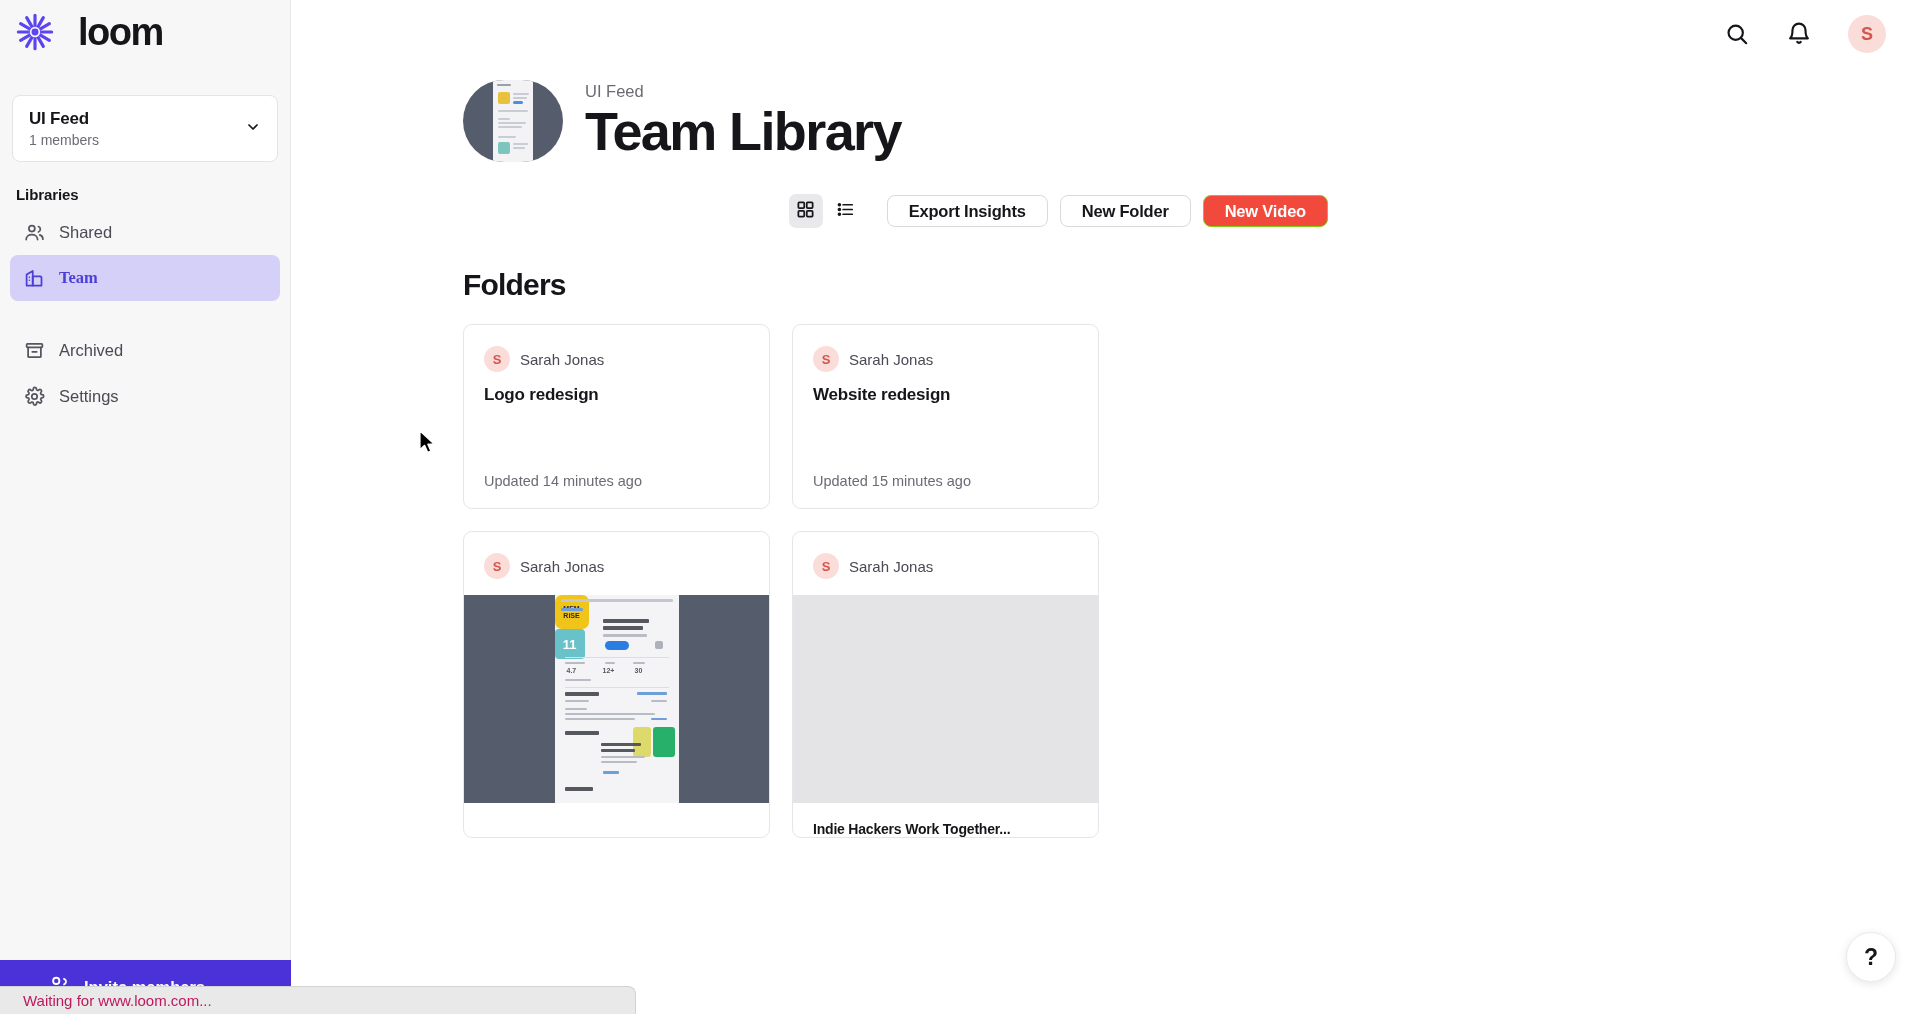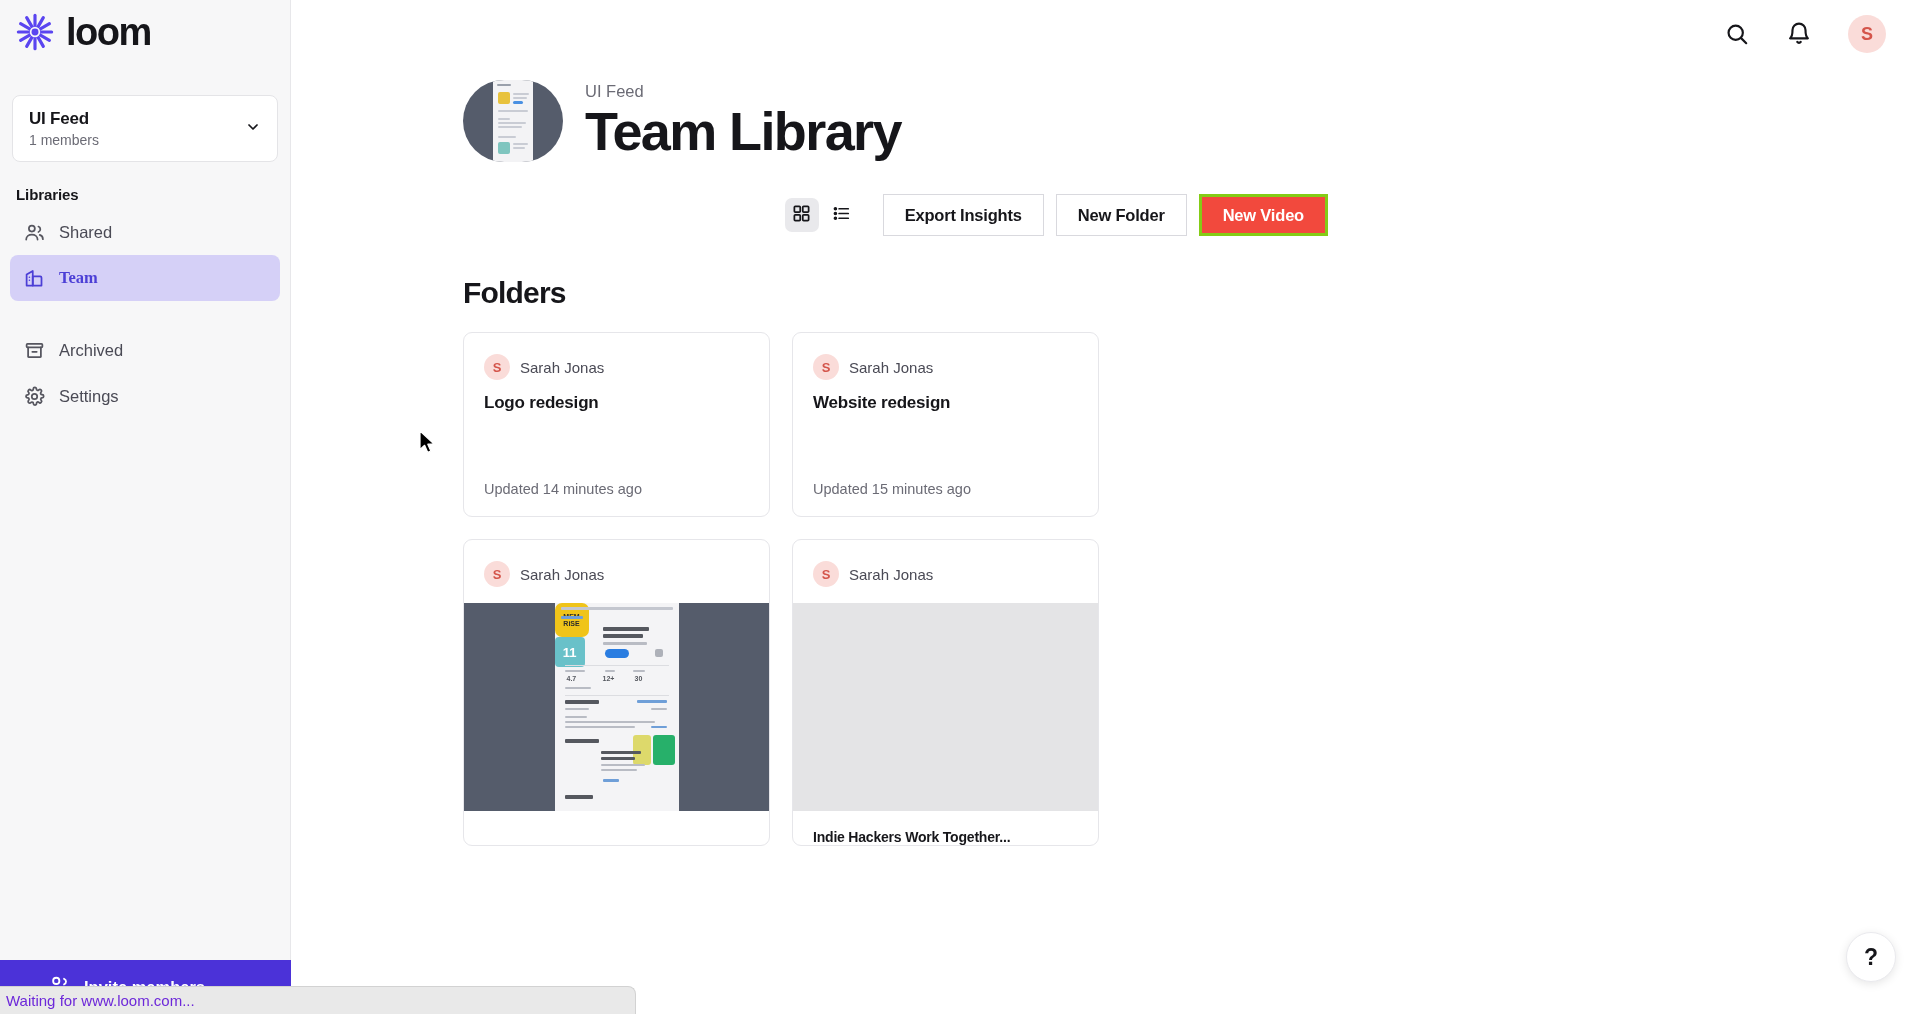--- a/index.html
+++ b/index.html
@@ -28,21 +28,21 @@
     border-right: 1px solid #e7e7ea;
     position: relative;
     flex: none;
   }
 
   .logo-row {
     height: 68px;
     display: flex;
     align-items: center;
     padding-left: 16px;
-    gap: 12px;
+    gap: 24px;
   }
   .logo-mark { width: 38px; height: 38px; flex: none; }
   .logo-word {
     font-size: 38px;
     font-weight: 700;
     letter-spacing: -1.5px;
     color: #16161a;
     line-height: 1;
     padding-bottom: 4px;
   }
@@ -190,38 +190,38 @@
     width: 34px; height: 34px;
     border-radius: 7px;
     display: flex; align-items: center; justify-content: center;
     cursor: pointer;
     background: transparent;
     border: none;
   }
   .vbtn.active { background: #e9e9ec; }
 
   .btn {
-    height: 42px;
+    height: 32px;
     padding: 8px 21px;
-    border-radius: 0;
+    border-radius: 8px;
     font-size: 16.5px;
     font-weight: 600;
     font-family: "Liberation Sans", sans-serif;
     cursor: pointer;
     display: flex; align-items: center; justify-content: center;
     letter-spacing: -0.2px;
   }
   .btn-outline {
     background: #ffffff;
     border: 1px solid #d9d9de;
     color: #16161a;
   }
   .btn-primary {
     background: #f2493d;
-    border: 3px solid #84cc16;
+    border: 1px solid #84cc16;
     color: #ffffff;
   }
 
   .group-title {
     font-size: 30px;
     font-weight: 800;
     letter-spacing: -0.8px;
     color: #16161a;
     margin-top: 40px;
   }
@@ -342,23 +342,23 @@
     left: 0;
     bottom: 0;
     height: 28px;
     min-width: 636px;
     background: #e9e9e9;
     border-top-right-radius: 8px;
     border: 1px solid #d2d2d2;
     border-left: none; border-bottom: none;
     display: flex;
     align-items: center;
-    padding-left: 6px;
+    padding-left: 23px;
     font-size: 15px;
-    color: #6d28d9;
+    color: #be185d;
     z-index: 40;
   }
 
   .cursor { position: absolute; left: 419px; top: 430px; z-index: 60; }
 </style>
 </head>
 <body>
 
 <div class="app">
 

